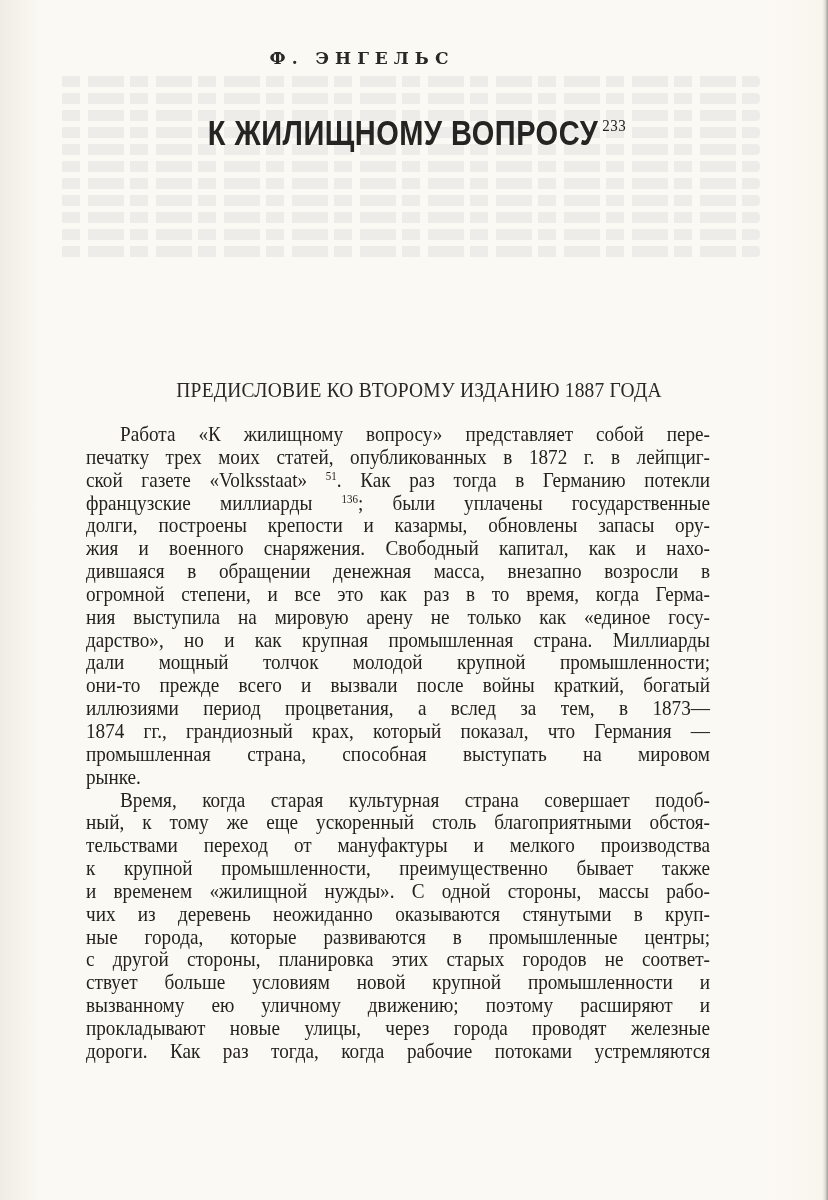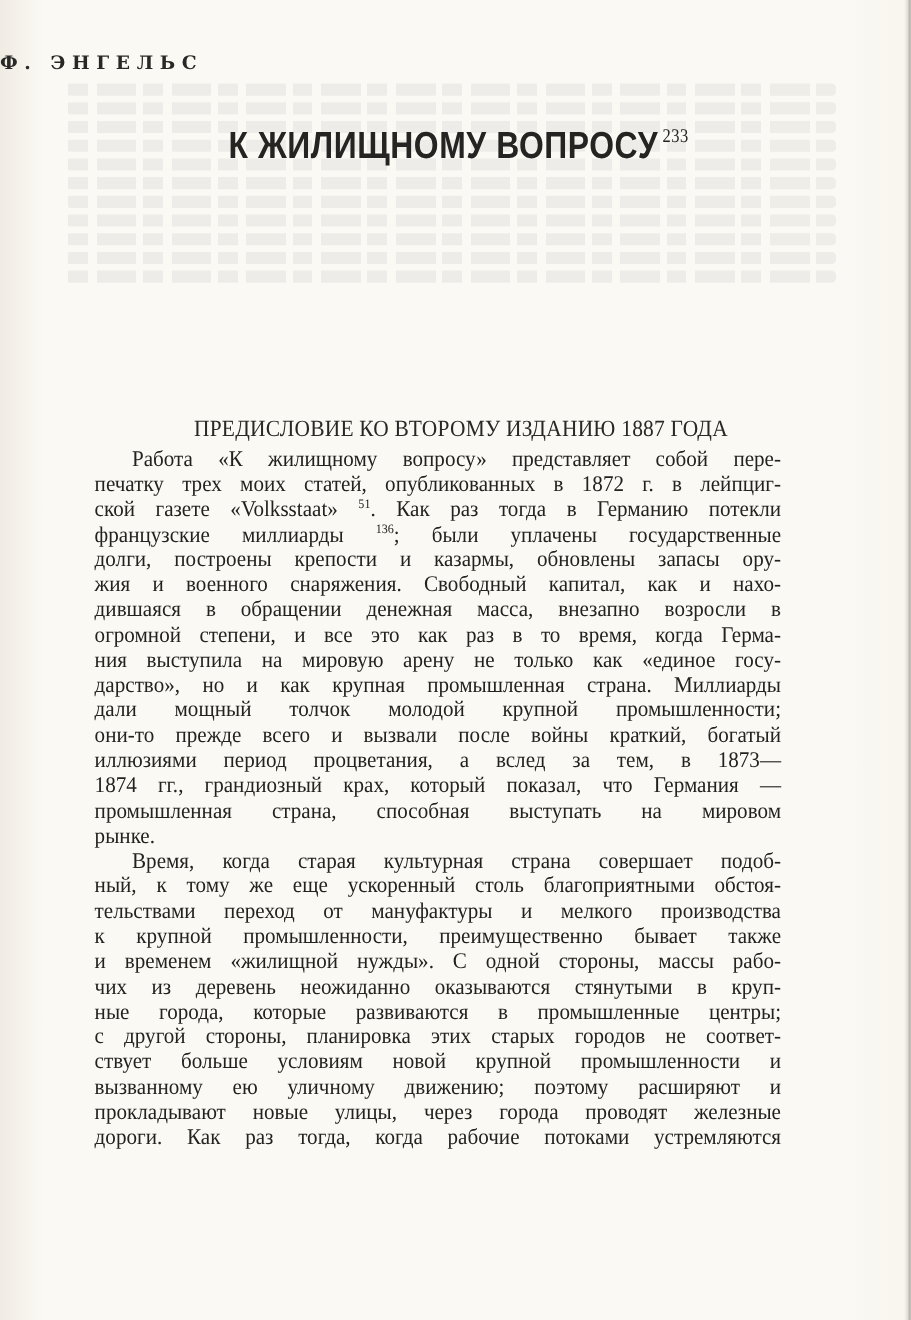--- a/index.html
+++ b/index.html
@@ -39,20 +39,21 @@
       transform: scaleX(-1);
       border-radius: 4px;
       margin-top: 6px;
       height: 11px;
     }
     .author {
       position: absolute;
       top: 48px;
       left: 0;
       width: 724px;
+      text-align: center;
       font-family: "DejaVu Serif", serif;
       font-weight: bold;
       font-size: 17px;
       letter-spacing: 6px;
       color: #2a2826;
       padding-left: 0;
       box-sizing: border-box;
     }
     .title {
       position: absolute;
@@ -85,21 +86,21 @@
       font-family: "Liberation Serif", serif;
       font-size: 19.5px;
       letter-spacing: 0.2px;
       color: #2a2826;
       padding-left: 10px;
       box-sizing: border-box;
       transform: scaleY(1.08);
     }
     .body-text {
       position: absolute;
-      top: 407px;
+      top: 424px;
       left: 86px;
       width: 624px;
       font-family: "Liberation Serif", serif;
       font-size: 19.2px;
       line-height: 22.85px;
       color: #24221f;
     }
     .line {
       display: block;
       white-space: nowrap;

